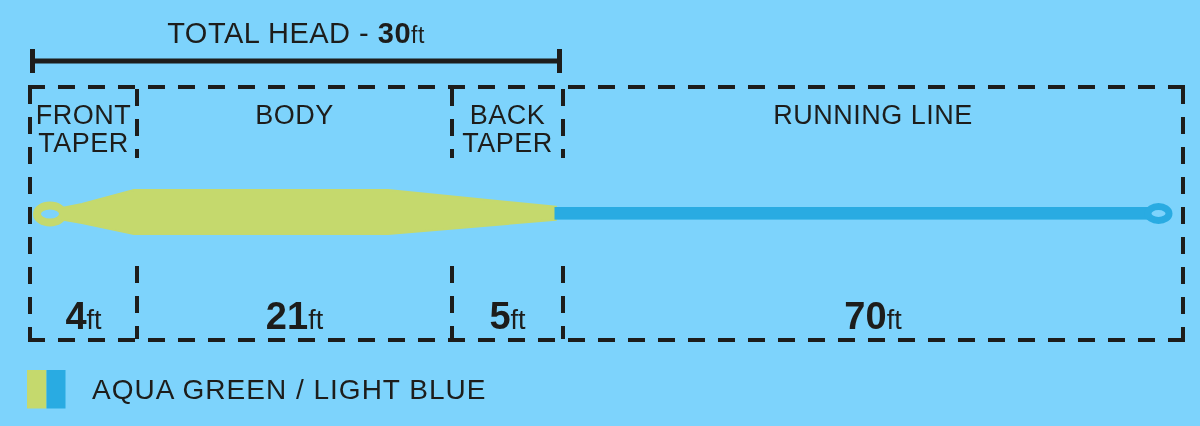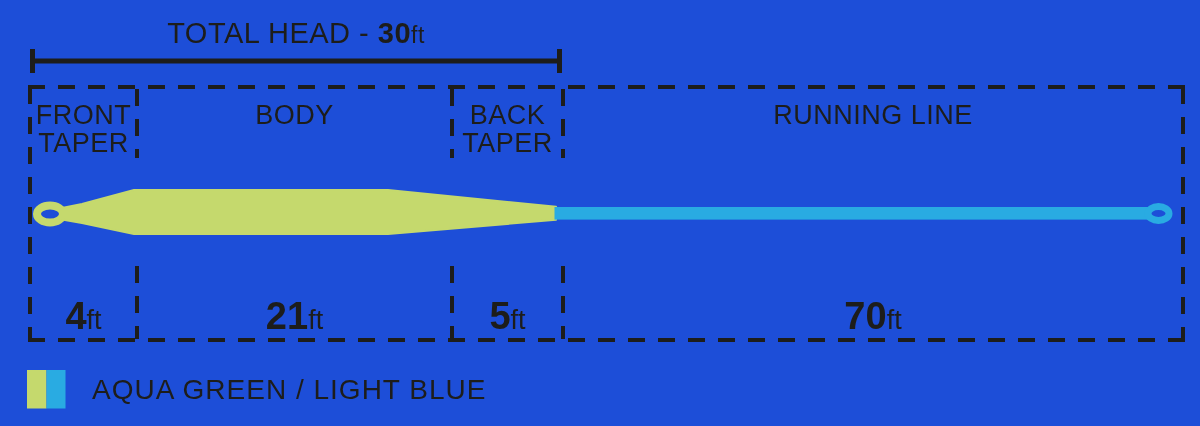--- a/index.html
+++ b/index.html
@@ -4,21 +4,21 @@
 <style>
   html, body {
     margin: 0;
     padding: 0;
     background: #ffffff;
   }
   .stage {
     position: relative;
     width: 1200px;
     height: 426px;
-    background: #1d4ed8;
+    background: #7dd3fc;
     font-family: "Liberation Sans", sans-serif;
   }
   svg text {
     font-family: "Liberation Sans", sans-serif;
   }
   .title-text {
     font-size: 29px;
     letter-spacing: 0.5px;
   }
   .title-value {

